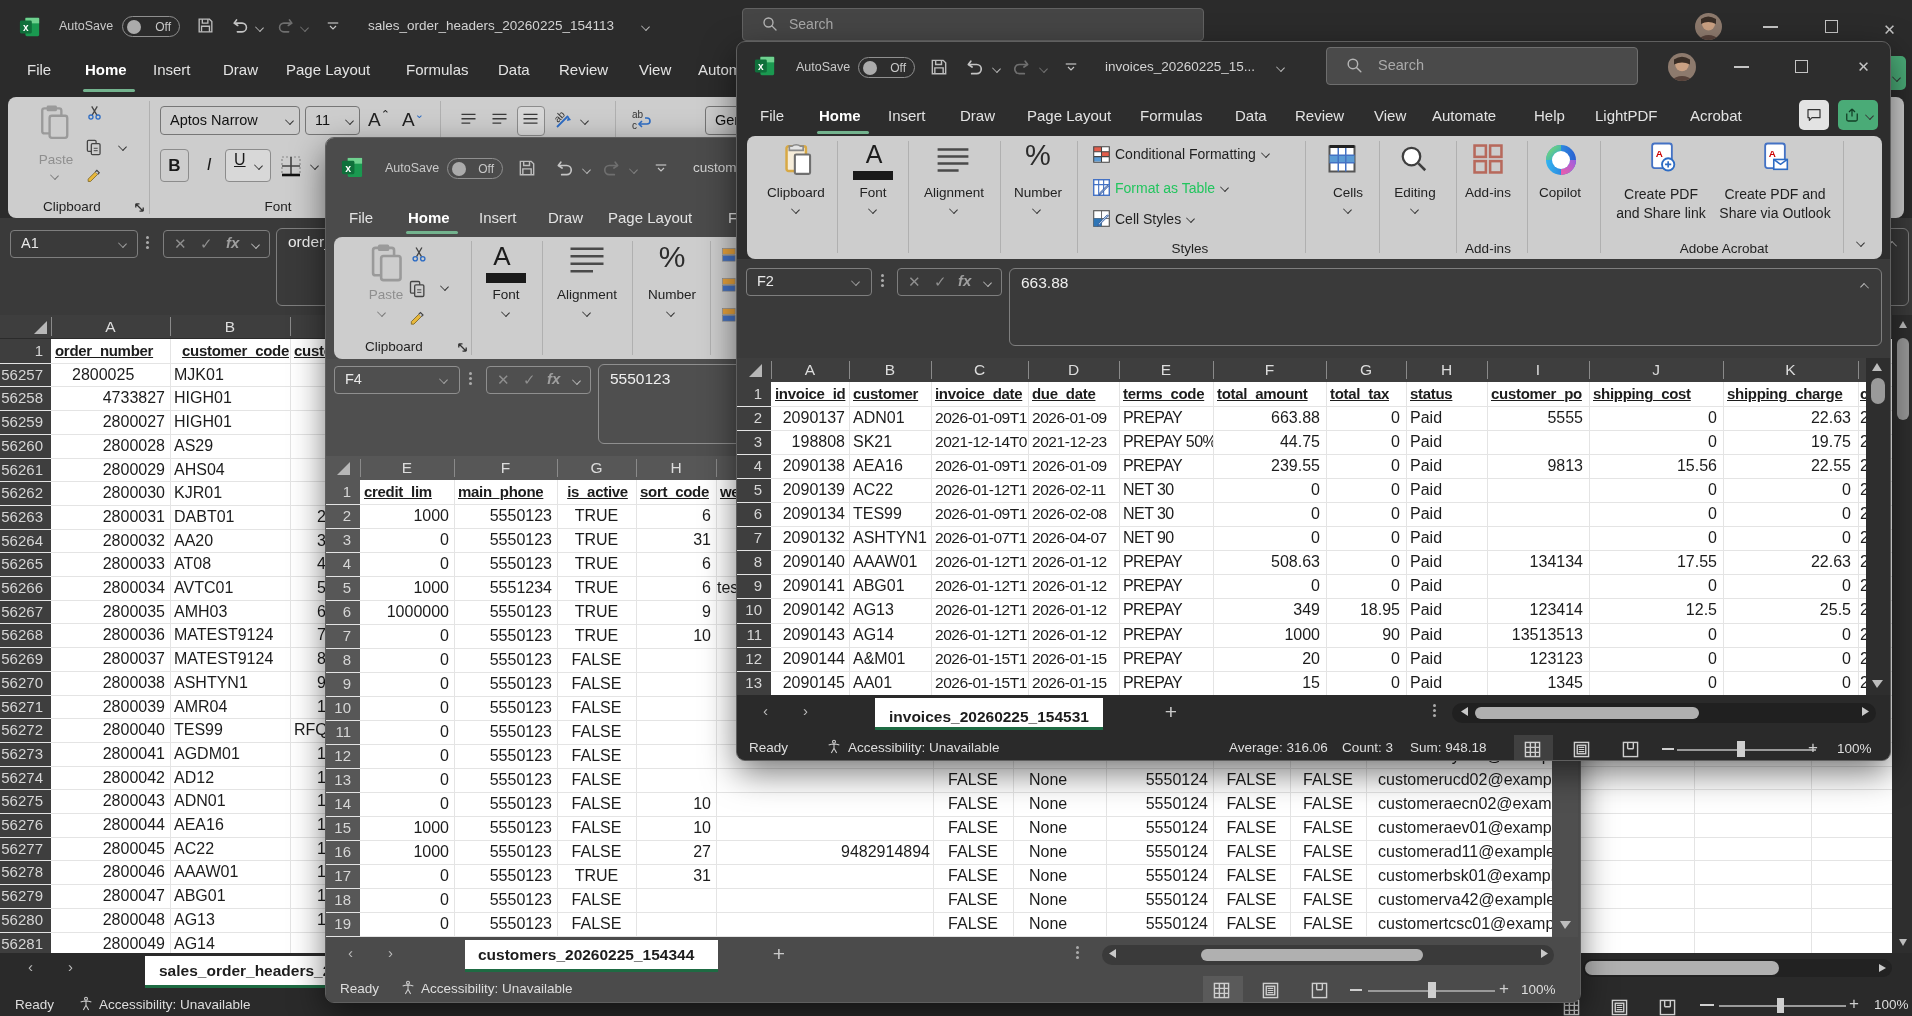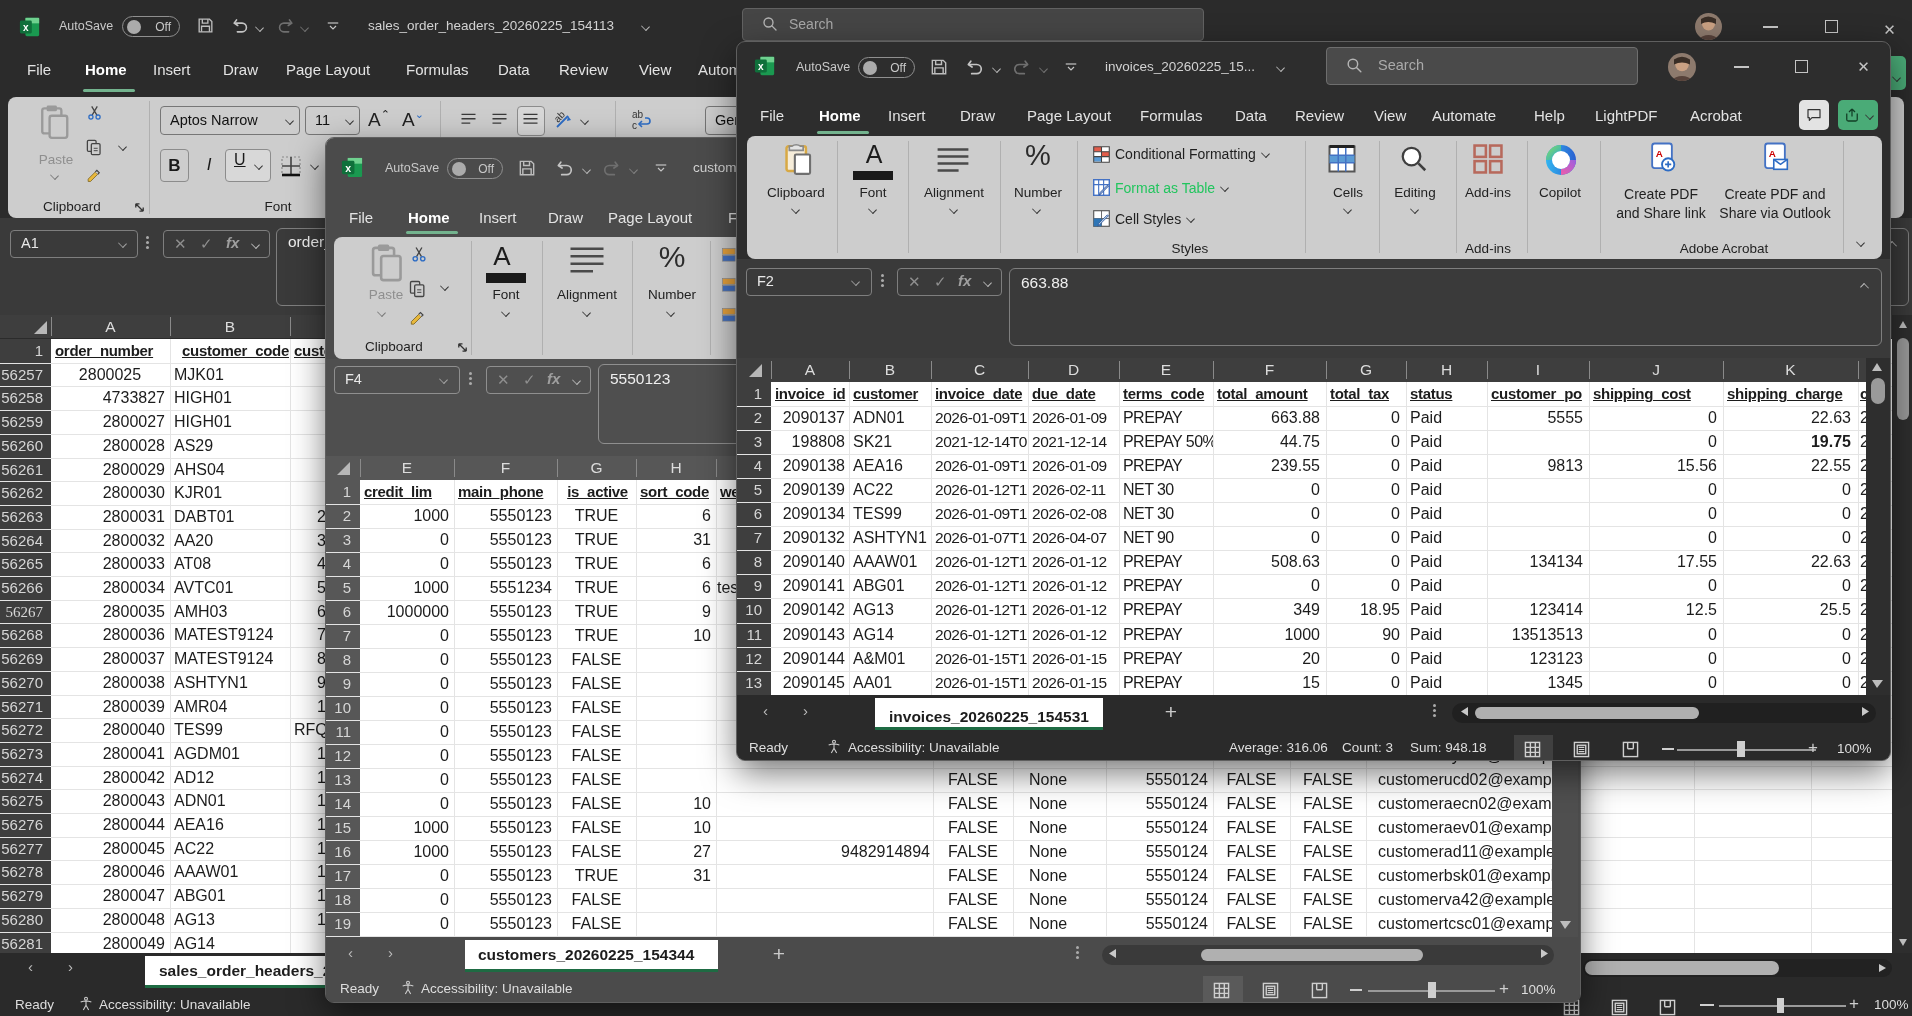--- a/index.html
+++ b/index.html
@@ -231,21 +231,21 @@
     <div class="rnum" style="left:0px;top:339px;width:51px;height:24px;">
       <span style="position:absolute;right:8px">1</span>
     </div>
     <div class="cell" style="left:55px;top:339px;width:112px;height:24px;font-weight:700;text-decoration:underline;font-size:15px;letter-spacing:-0.3px;">order_number</div>
     <div class="cell" style="left:174px;top:339px;width:114px;height:24px;font-weight:700;text-decoration:underline;font-size:15px;letter-spacing:-0.3px;margin-left:8px;">customer_code</div>
     <div class="cell" style="left:294px;top:339px;width:32px;height:24px;font-weight:700;text-decoration:underline;font-size:15px;letter-spacing:-0.3px;">customer_po</div>
     <div class="gline-h" style="left:0px;top:362.7px;width:1892px;height:1px;"></div>
     <div class="rnum" style="left:0px;top:362.7px;width:51px;height:24px;">
       <span style="position:absolute;right:8px">56257</span>
     </div>
-    <div class="cell" style="left:55px;top:362.7px;width:110px;height:24px;text-align:center;">2800025</div>
+    <div class="cell" style="left:72px;top:362.7px;width:110px;height:24px;text-align:left;">2800025</div>
     <div class="cell" style="left:174px;top:362.7px;width:114px;height:24px;">MJK01</div>
     <div class="gline-h" style="left:0px;top:386.4px;width:1892px;height:1px;"></div>
     <div class="rnum" style="left:0px;top:386.4px;width:51px;height:24px;">
       <span style="position:absolute;right:8px">56258</span>
     </div>
     <div class="cell" style="left:55px;top:386.4px;width:110px;height:24px;text-align:right;">4733827</div>
     <div class="cell" style="left:174px;top:386.4px;width:114px;height:24px;">HIGH01</div>
     <div class="gline-h" style="left:0px;top:410.1px;width:1892px;height:1px;"></div>
     <div class="rnum" style="left:0px;top:410.1px;width:51px;height:24px;">
       <span style="position:absolute;right:8px">56259</span>
@@ -292,21 +292,21 @@
     <div class="cell" style="left:174px;top:552.3px;width:114px;height:24px;">AT08</div>
     <div class="cell" style="left:294px;top:552.3px;width:32px;height:24px;text-align:right;direction:rtl;">4</div>
     <div class="gline-h" style="left:0px;top:576px;width:1892px;height:1px;"></div>
     <div class="rnum" style="left:0px;top:576px;width:51px;height:24px;">
       <span style="position:absolute;right:8px">56266</span>
     </div>
     <div class="cell" style="left:55px;top:576px;width:110px;height:24px;text-align:right;">2800034</div>
     <div class="cell" style="left:174px;top:576px;width:114px;height:24px;">AVTC01</div>
     <div class="cell" style="left:294px;top:576px;width:32px;height:24px;text-align:right;direction:rtl;">5</div>
     <div class="gline-h" style="left:0px;top:599.7px;width:1892px;height:1px;"></div>
-    <div class="rnum" style="left:0px;top:599.7px;width:51px;height:24px;font-family:Liberation Serif, serif;">
+    <div class="rnum" style="left:0px;top:599.7px;width:51px;height:24px;">
       <span style="position:absolute;right:8px">56267</span>
     </div>
     <div class="cell" style="left:55px;top:599.7px;width:110px;height:24px;text-align:right;">2800035</div>
     <div class="cell" style="left:174px;top:599.7px;width:114px;height:24px;">AMH03</div>
     <div class="cell" style="left:294px;top:599.7px;width:32px;height:24px;text-align:right;direction:rtl;">6</div>
     <div class="gline-h" style="left:0px;top:623.4px;width:1892px;height:1px;"></div>
     <div class="rnum" style="left:0px;top:623.4px;width:51px;height:24px;">
       <span style="position:absolute;right:8px">56268</span>
     </div>
     <div class="cell" style="left:55px;top:623.4px;width:110px;height:24px;text-align:right;">2800036</div>
@@ -1162,27 +1162,27 @@
       <div class="cell" style="left:856px;top:364.05px;width:124px;height:24px;text-align:right;">0</div>
       <div class="cell" style="left:990px;top:364.05px;width:124px;height:24px;text-align:right;">22.63</div>
       <div class="cell" style="left:1123px;top:364.05px;width:6px;height:24px;">2</div>
       <div class="gline-h" style="left:0px;top:388.1px;width:1129px;height:1px;"></div>
       <div class="rnum" style="left:0px;top:388.1px;width:34px;height:24px;">
         <span style="position:absolute;right:9px">3</span>
       </div>
       <div class="cell" style="left:38px;top:388.1px;width:70px;height:24px;text-align:right;">198808</div>
       <div class="cell" style="left:116px;top:388.1px;width:74px;height:24px;">SK21</div>
       <div class="cell" style="left:198px;top:388.1px;width:93px;height:24px;font-size:15.5px;letter-spacing:-0.45px;">2021-12-14T0</div>
-      <div class="cell" style="left:295px;top:388.1px;width:87px;height:24px;font-size:15.5px;letter-spacing:-0.45px;">2021-12-14</div>
+      <div class="cell" style="left:295px;top:388.1px;width:87px;height:24px;font-size:15.5px;letter-spacing:-0.45px;">2021-12-23</div>
       <div class="cell" style="left:386px;top:388.1px;width:90px;height:24px;letter-spacing:-0.55px;">PREPAY 50%</div>
       <div class="cell" style="left:480px;top:388.1px;width:103px;height:24px;text-align:right;">44.75</div>
       <div class="cell" style="left:593px;top:388.1px;width:70px;height:24px;text-align:right;">0</div>
       <div class="cell" style="left:673px;top:388.1px;width:73px;height:24px;">Paid</div>
       <div class="cell" style="left:856px;top:388.1px;width:124px;height:24px;text-align:right;">0</div>
-      <div class="cell" style="left:990px;top:388.1px;width:124px;height:24px;text-align:right;font-weight:bold;">19.75</div>
+      <div class="cell" style="left:990px;top:388.1px;width:124px;height:24px;text-align:right;">19.75</div>
       <div class="cell" style="left:1123px;top:388.1px;width:6px;height:24px;">2</div>
       <div class="gline-h" style="left:0px;top:412.15px;width:1129px;height:1px;"></div>
       <div class="rnum" style="left:0px;top:412.15px;width:34px;height:24px;">
         <span style="position:absolute;right:9px">4</span>
       </div>
       <div class="cell" style="left:38px;top:412.15px;width:70px;height:24px;text-align:right;">2090138</div>
       <div class="cell" style="left:116px;top:412.15px;width:74px;height:24px;">AEA16</div>
       <div class="cell" style="left:198px;top:412.15px;width:93px;height:24px;font-size:15.5px;letter-spacing:-0.45px;">2026-01-09T1</div>
       <div class="cell" style="left:295px;top:412.15px;width:87px;height:24px;font-size:15.5px;letter-spacing:-0.45px;">2026-01-09</div>
       <div class="cell" style="left:386px;top:412.15px;width:90px;height:24px;letter-spacing:-0.55px;">PREPAY</div>

